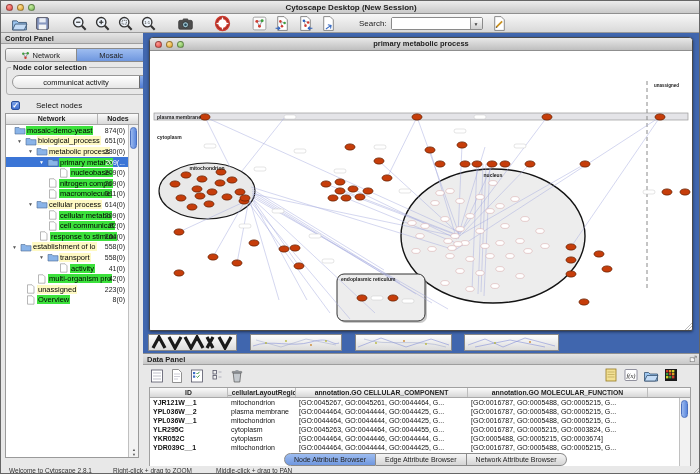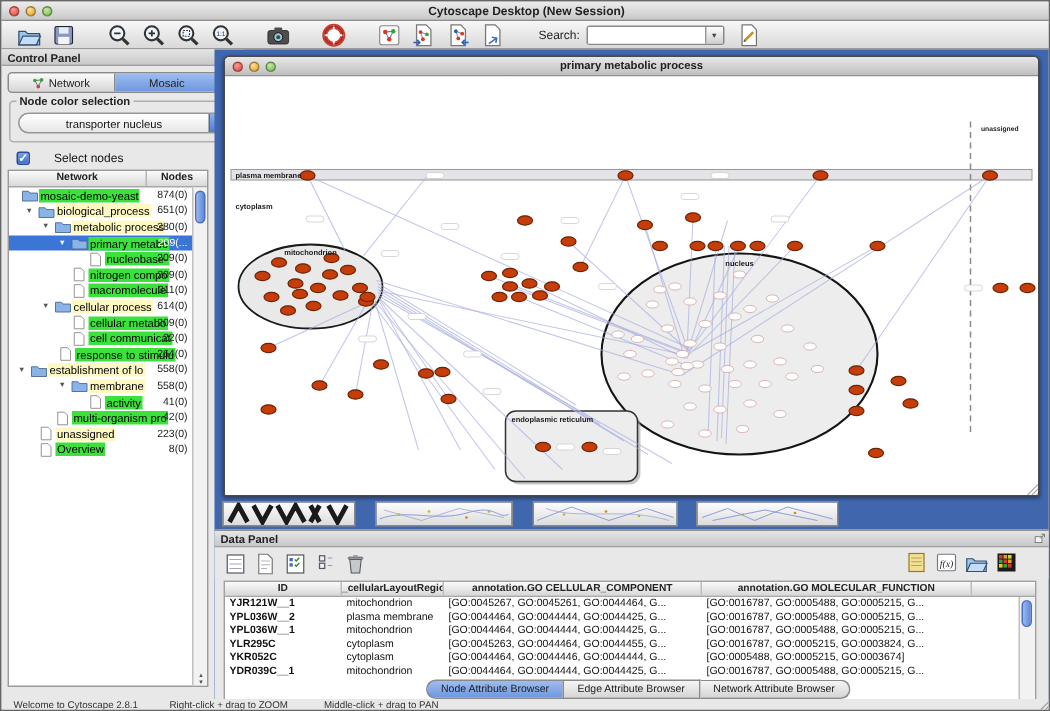--- a/index.html
+++ b/index.html
@@ -248,21 +248,21 @@
         <span>Network</span>
       </div>
       <div class="cp-tab sel">
         <span>Mosaic</span>
       </div>
       <div class="cp-tab-arrow">►</div>
     </div>
     <div class="groupbox">
       <div class="legend">Node color selection</div>
       <div class="combo">
-        <span class="val">transporter nucleus</span>
+        <span class="val">communicat activity</span>
         <span class="stepper">▲<br>▼</span>
       </div>
     </div>
     <div class="check-row">
       <div class="checkbox">✓</div>
       <span class="lbl">Select nodes</span>
     </div>
     <div id="tree-box">
       <div id="tree-header">
         <div class="c1">Network</div>
@@ -362,21 +362,21 @@
                 <path d="M1,2.5 h4 l1,1.2 h5 v5.3 h-10 z" fill="#8ab4e8" stroke="#4a6890" stroke-width="0.6"></path>
               </svg></span>
             <span class="tree-label red">establishment of lo</span>
             <span class="tree-count">558(0)</span>
           </div>
           <div class="tree-row" style="padding-left: 30px;">
             <span class="twisty">▼</span>
             <span class="node-ic"><svg xmlns="http://www.w3.org/2000/svg" viewBox="0 0 12 10">
                 <path d="M1,2.5 h4 l1,1.2 h5 v5.3 h-10 z" fill="#8ab4e8" stroke="#4a6890" stroke-width="0.6"></path>
               </svg></span>
-            <span class="tree-label red">membrane</span>
+            <span class="tree-label red">transport</span>
             <span class="tree-count">558(0)</span>
           </div>
           <div class="tree-row" style="padding-left: 41px;">
             <span class="twisty"></span>
             <span class="node-ic"><svg xmlns="http://www.w3.org/2000/svg" viewBox="0 0 12 10">
                 <path d="M2.5,0.8 h4.5 l2,2 v6.4 h-6.5 z" fill="#fff" stroke="#888" stroke-width="0.6"></path>
               </svg></span>
             <span class="tree-label green">activity</span>
             <span class="tree-count">41(0)</span>
           </div>

